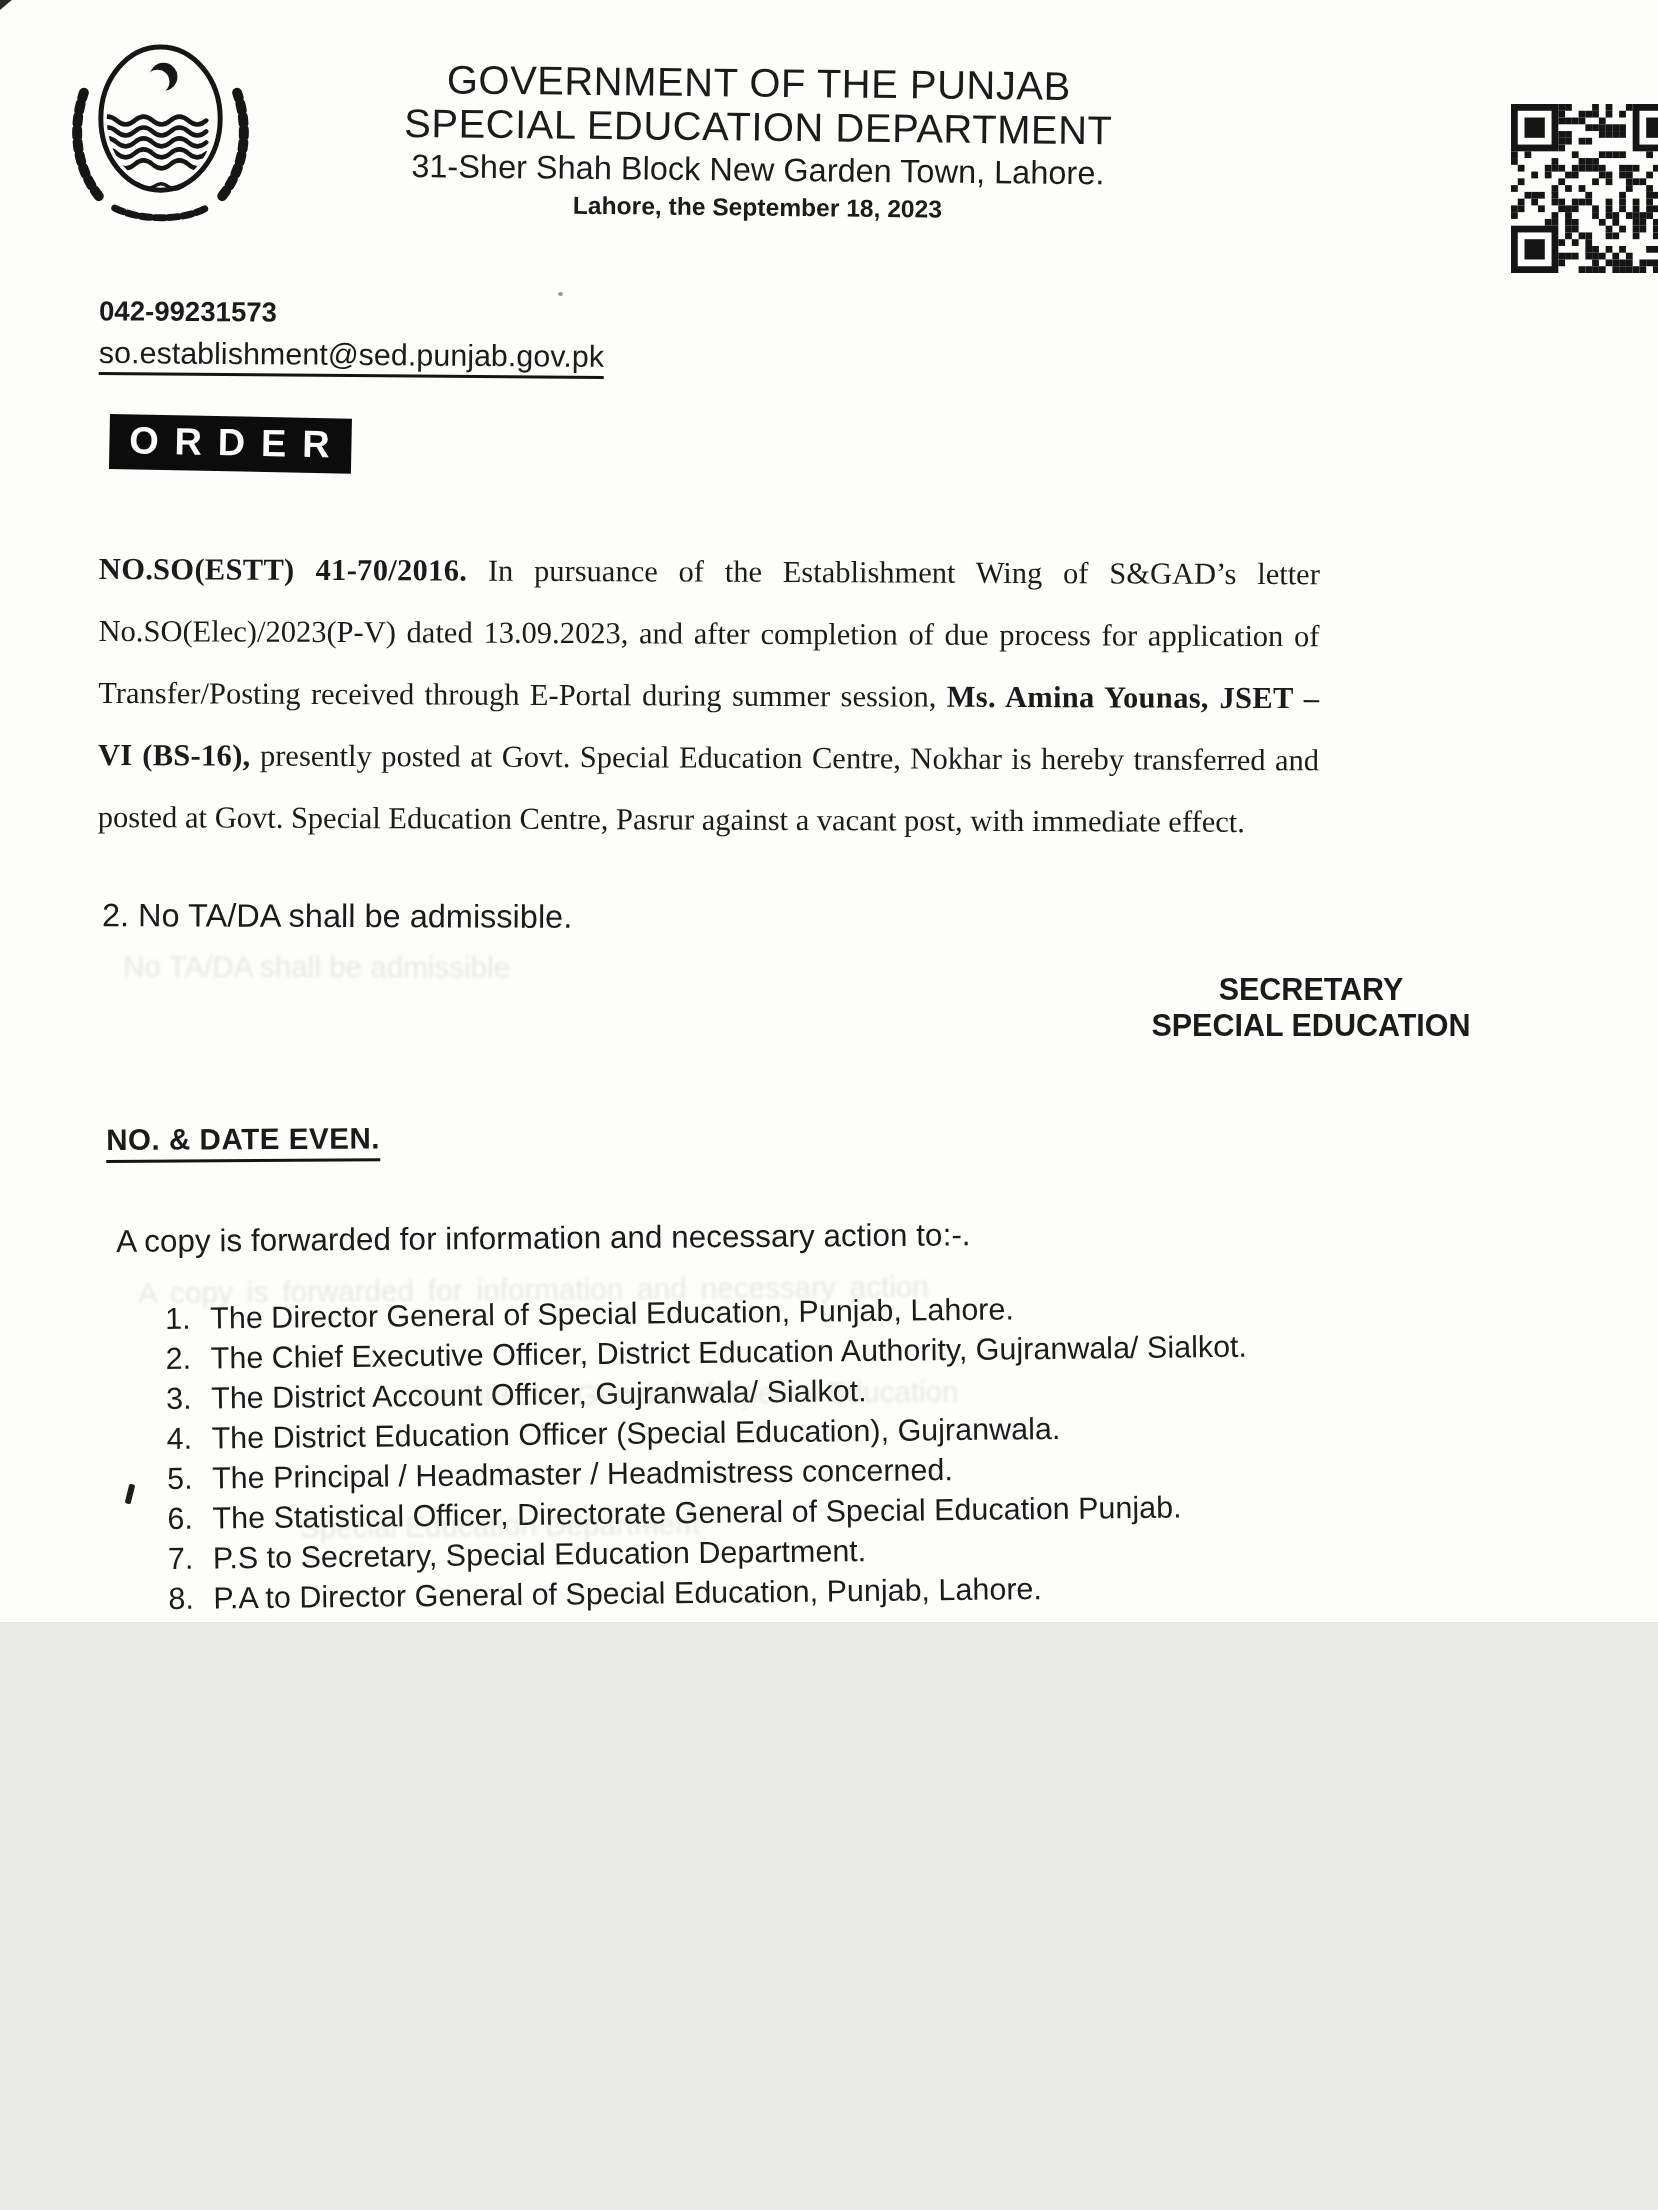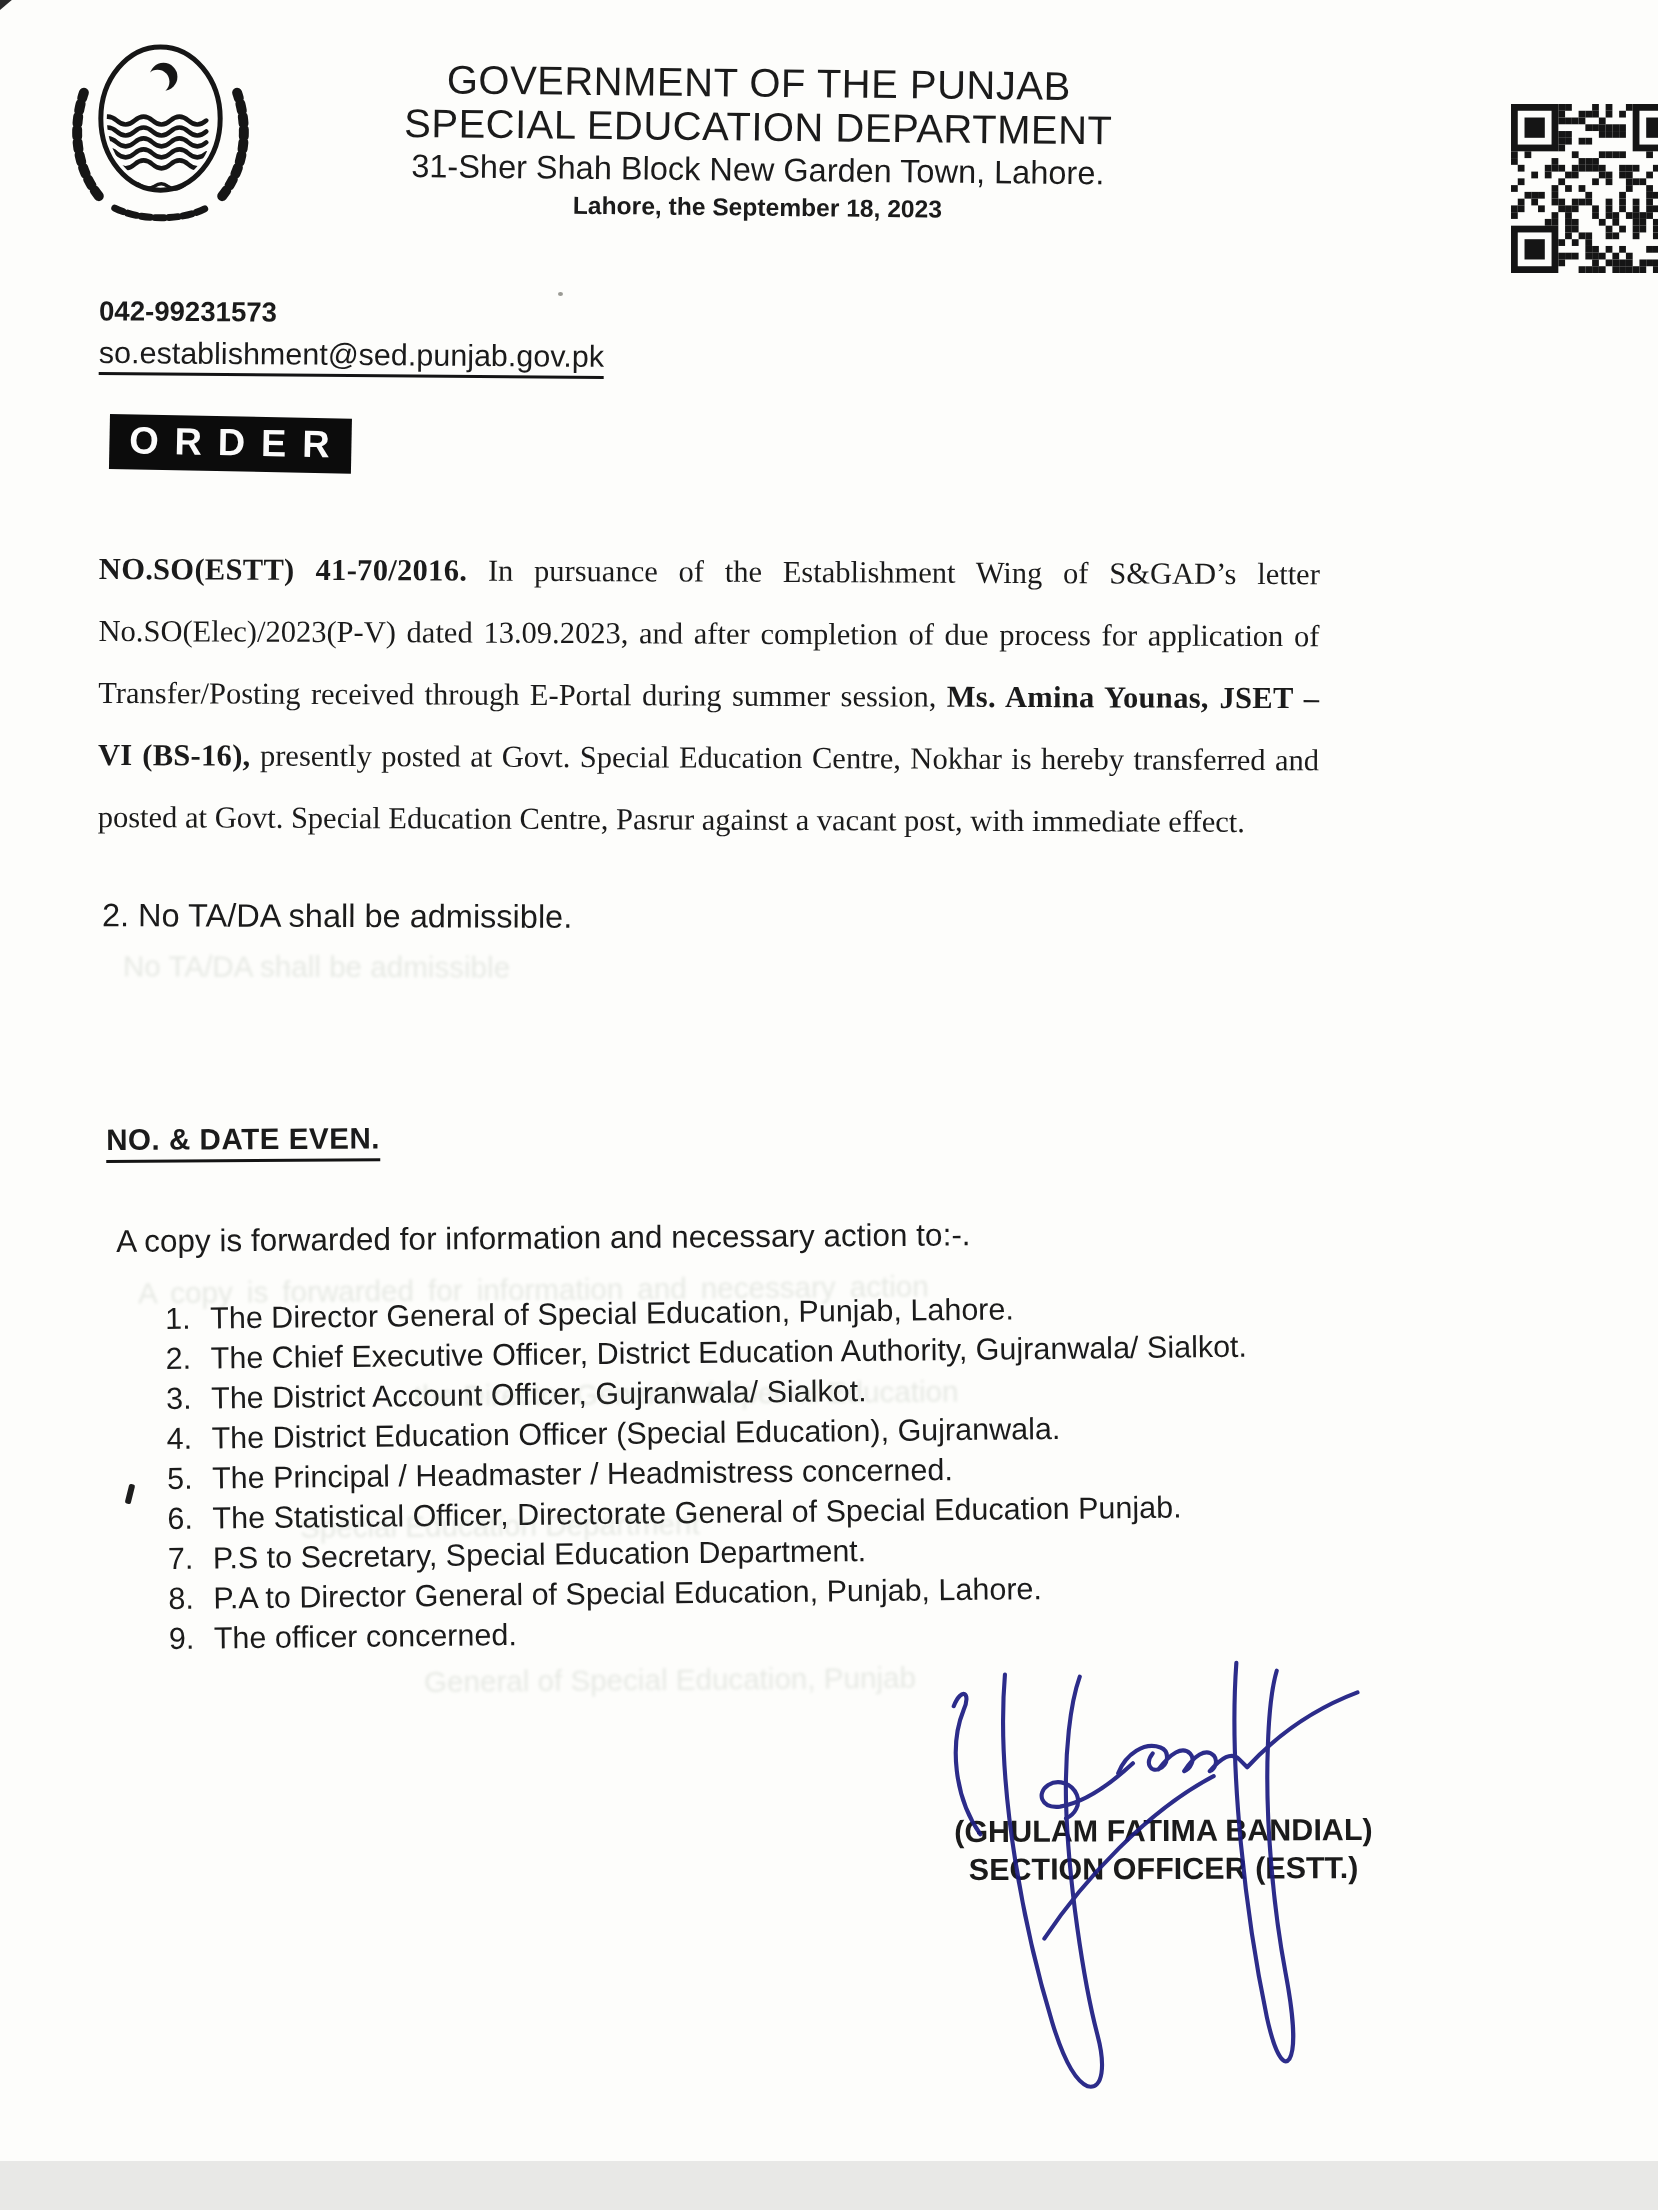--- a/index.html
+++ b/index.html
@@ -1,18 +1,18 @@
 <!DOCTYPE html>
 <html><head>
 <meta charset="utf-8">
 <style>
   html,body{margin:0;padding:0;background:#e8e8e6;}
   .page{
     position:relative;
-    width:1659px;height:2161px;
+    width:1659px;height:1622px;
     background:#fdfdfb;
     overflow:hidden;
     font-family:"Liberation Sans",sans-serif;
     color:#1b1b1b;
   }
   .abs{position:absolute;}
 
   
   .crest{left:57px;top:35px;width:209px;height:189px;}
   .hdr{left:313px;top:57px;width:892px;text-align:center;transform:rotate(.6deg);transform-origin:left top;}
@@ -326,20 +326,24 @@
   <div class="abs phone">042-99231573</div>
   <div class="abs email">so.establishment@sed.punjab.gov.pk</div>
 
   <div class="abs order-badge">ORDER</div>
 
   <div class="abs para"><b>NO.SO(ESTT) 41-70/2016.</b><span> In pursuance of the Establishment Wing of S&amp;GAD’s letter No.SO(Elec)/2023(P-V) dated 13.09.2023, and after completion of due process for application of Transfer/Posting received through E-Portal during summer session, </span><b>Ms. Amina Younas, JSET – VI (BS-16),</b><span> presently posted at Govt. Special Education Centre, Nokhar is hereby transferred and posted at Govt. Special Education Centre, Pasrur against a vacant post, with immediate effect.</span></div>
 
   <div class="abs clause2">2. No TA/DA shall be admissible.</div>
   <div class="abs ghost g1">No TA/DA shall be admissible</div>
 
+  <div class="abs signoff">
+    <div>SECRETARY</div>
+    <div>SPECIAL EDUCATION</div>
+  </div>
 
   <div class="abs even-head">NO. &amp; DATE EVEN.</div>
   <div class="abs copy-line">A copy is forwarded for information and necessary action to:-.</div>
   <div class="abs ghost g2">A copy is forwarded for information and necessary action</div>
 
   <div class="abs cc">
     <div class="cc-row">
         <span class="cc-num">1.</span>
         <span class="cc-text">The Director General of Special Education, Punjab, Lahore.</span>
       </div>

